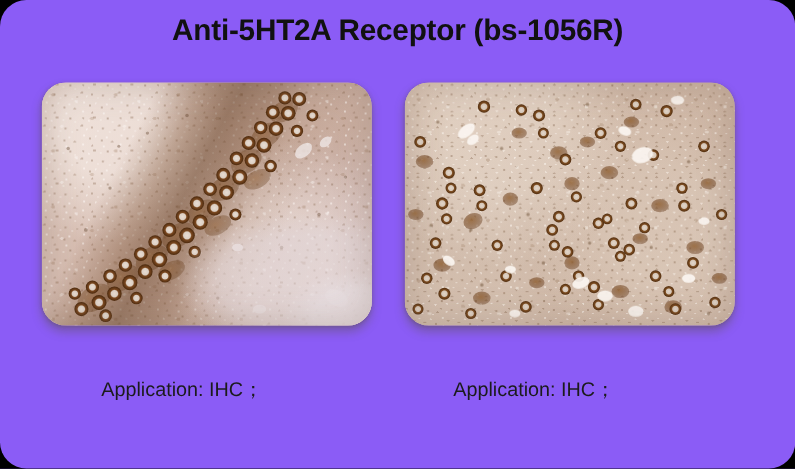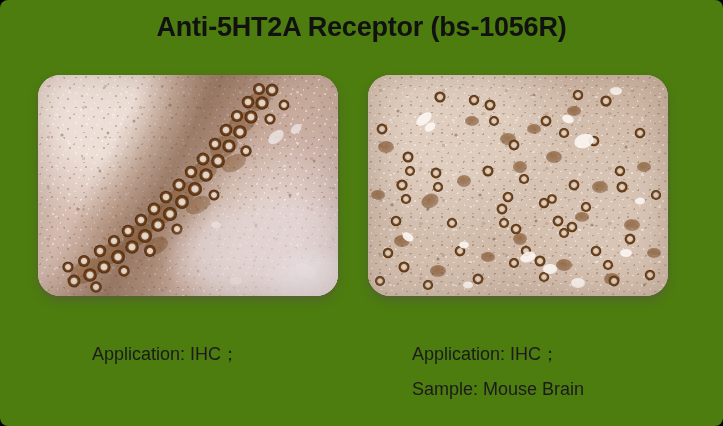--- a/index.html
+++ b/index.html
@@ -1,20 +1,20 @@
 <!DOCTYPE html>
 <html><head>
 <meta charset="utf-8">
 <style>
   html,body{margin:0;padding:0;background:#000;}
   body{width:723px;height:426px;overflow:hidden;
        font-family:"Liberation Sans","DejaVu Sans",sans-serif;}
 
   #card{position:absolute;left:0;top:0;width:723px;height:426px;
-        background:#4d7c0f;border-radius:8px;overflow:hidden;}
+        background:#8b5cf6;border-radius:24px;overflow:hidden;}
 
   #title{position:absolute;left:0;top:12px;width:723px;text-align:center;
          font-size:27px;font-weight:bold;color:#111;letter-spacing:-0.2px;
          font-family:"Liberation Sans","DejaVu Sans",sans-serif;}
 
   .panel{position:absolute;top:75px;width:300px;height:221px;
          border-radius:22px;overflow:hidden;
          box-shadow:0 5px 9px rgba(90,80,78,.42),0 1px 3px rgba(90,80,78,.30);}
   #panel-left{left:38px;}
   #panel-right{left:368px;}
@@ -387,16 +387,15 @@
       <div class="layer vig"></div>
     </div>
   </div>
 
   <div style="position:absolute;left:92px;top:337px;font-size:18px;color:#1b1b1b;line-height:35px;">
     <div>Application: IHC；</div>
   </div>
 
   <div style="position:absolute;left:412px;top:337px;font-size:18px;color:#1b1b1b;line-height:35px;">
     <div>Application: IHC；</div>
-    <div>Sample: Mouse Brain</div>
   </div>
 
 </div>
 
 </body></html>

